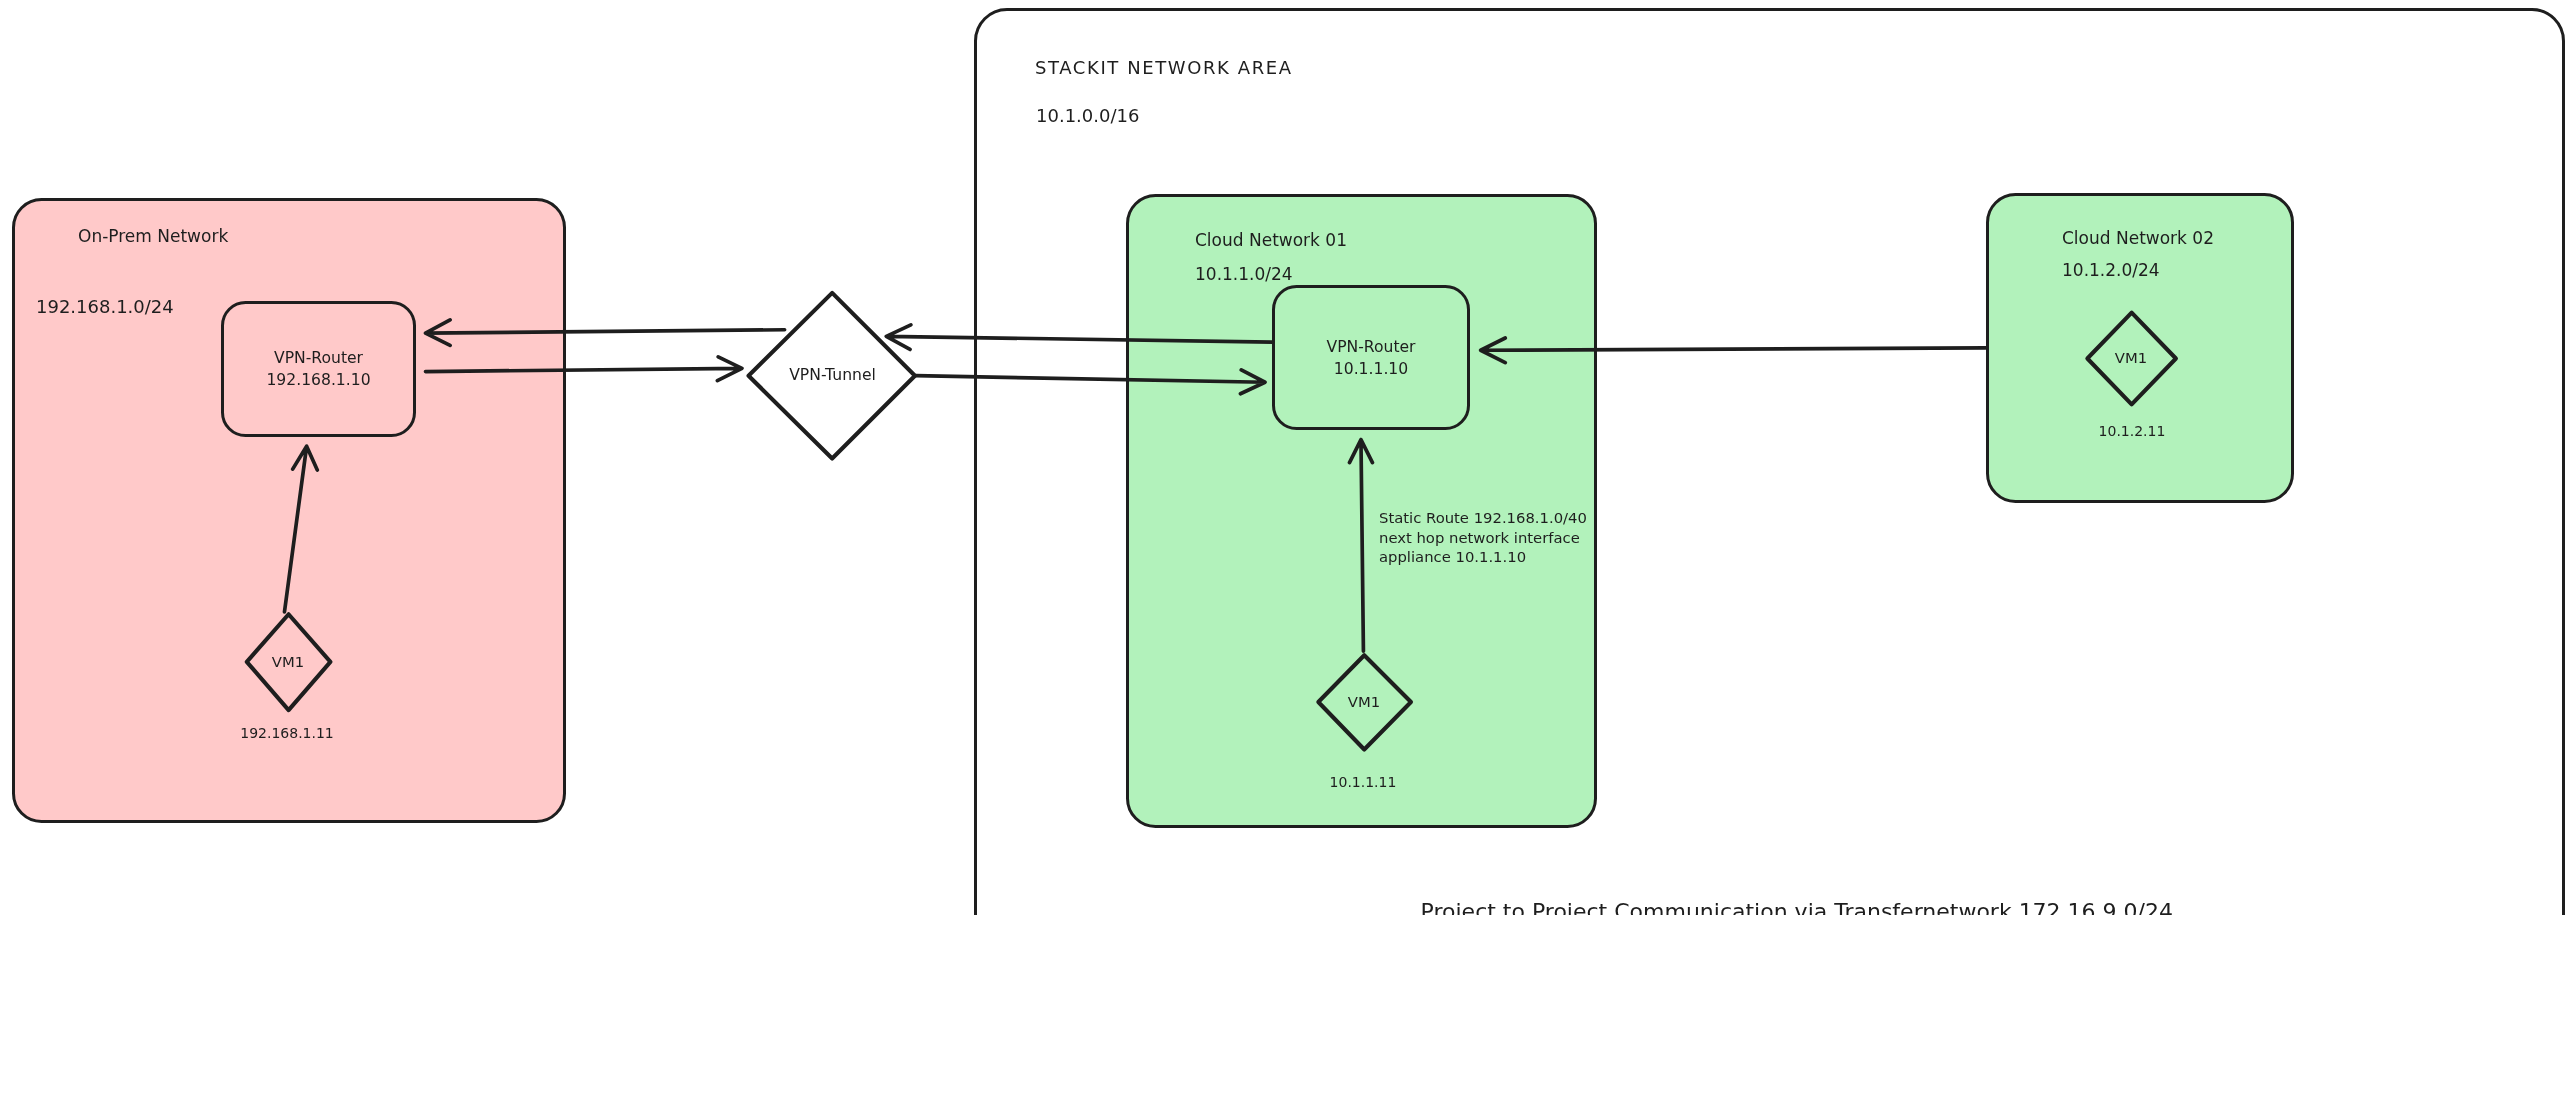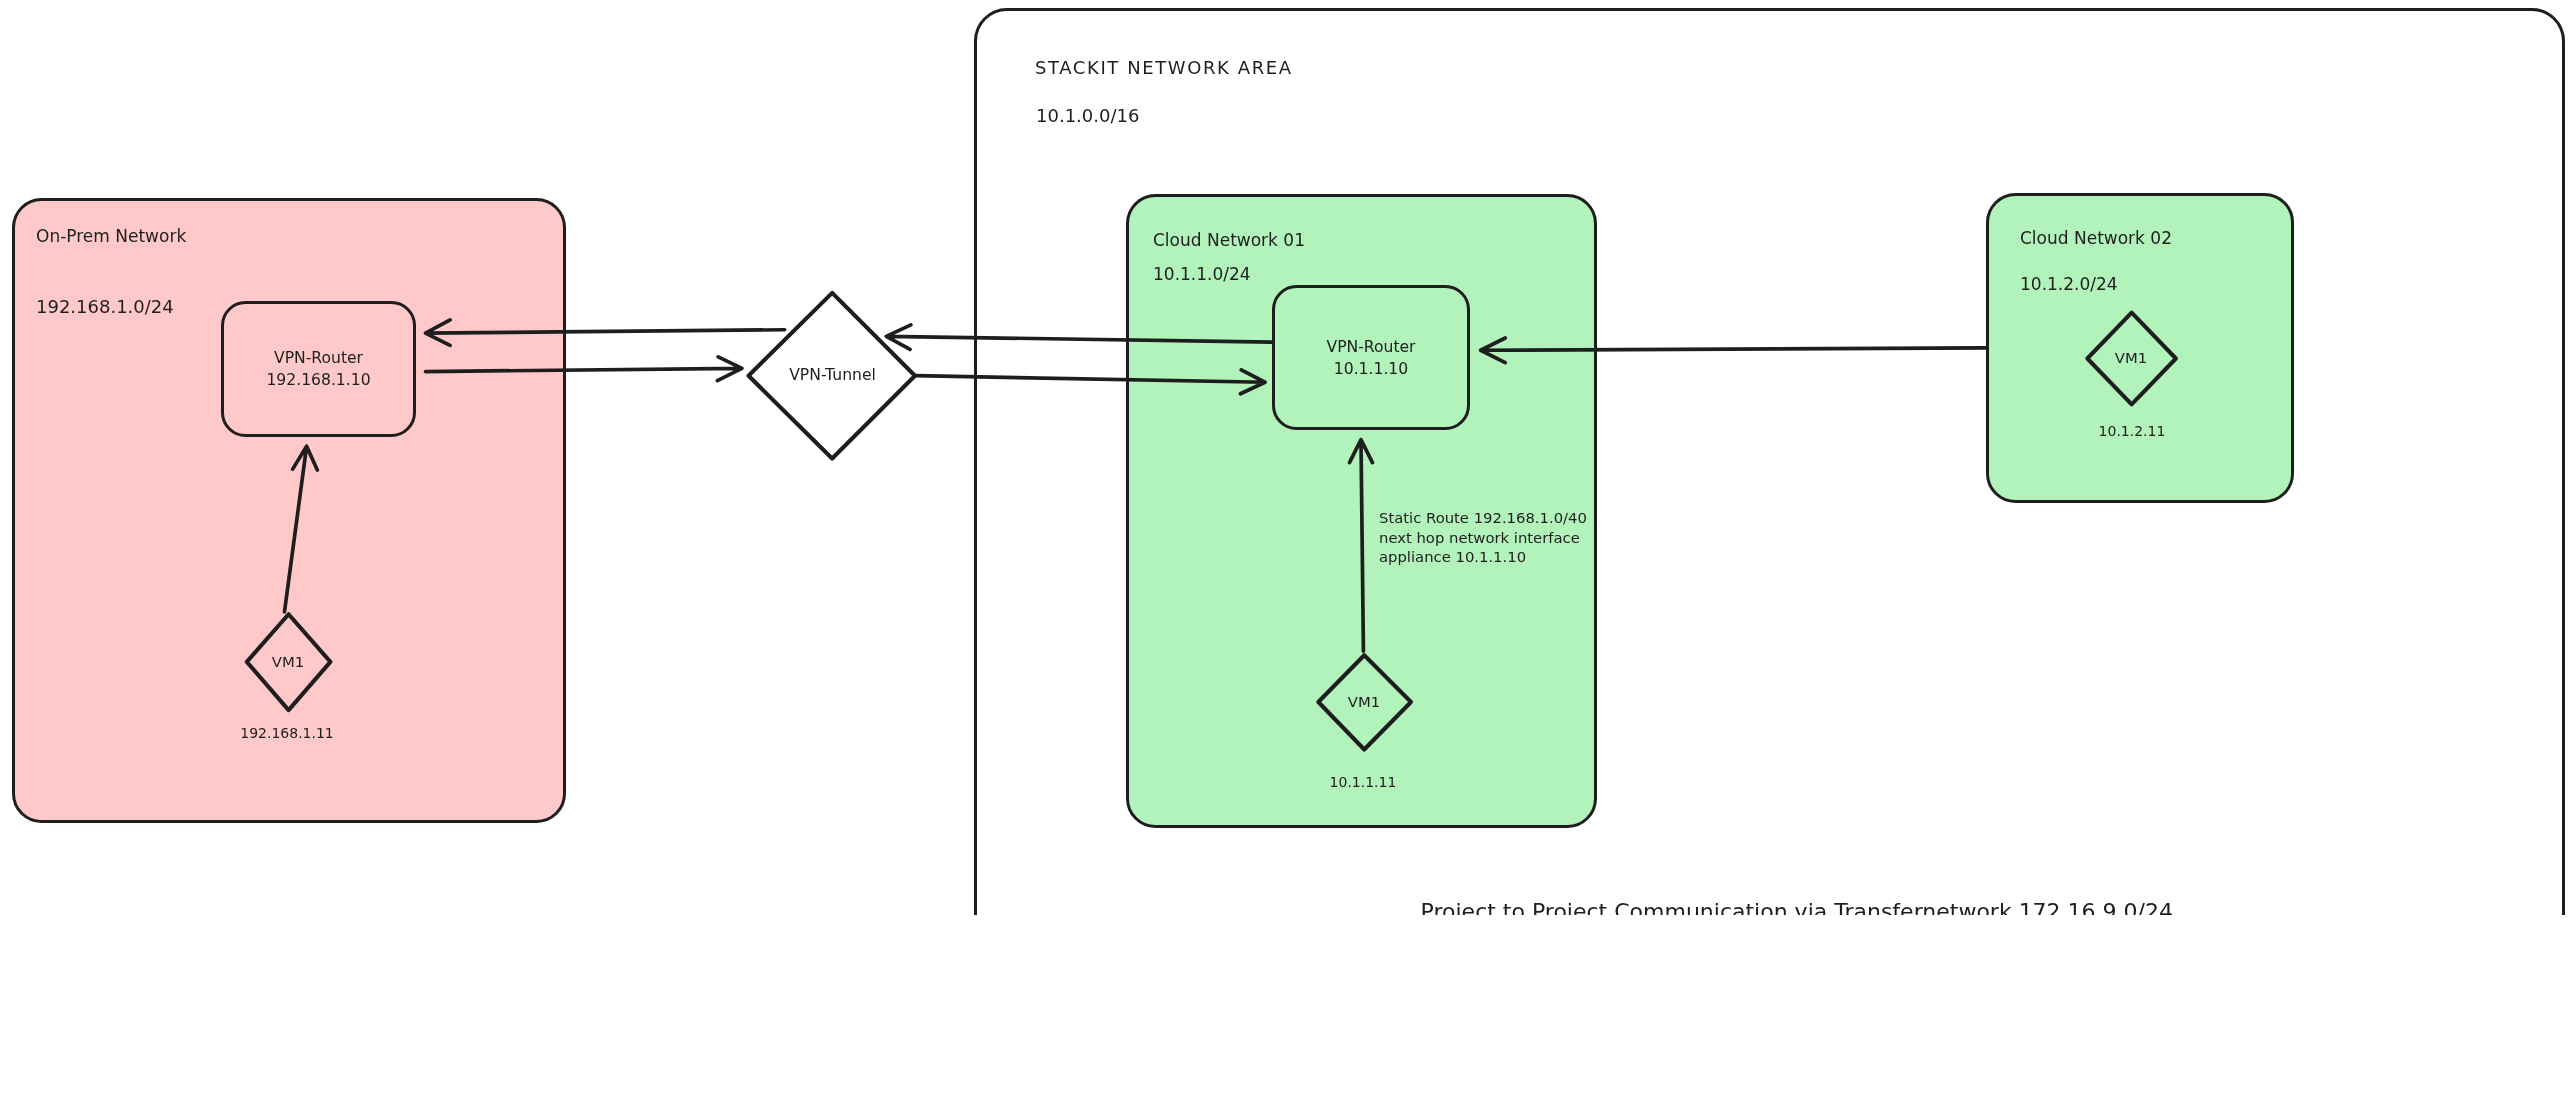--- a/index.html
+++ b/index.html
@@ -6,21 +6,21 @@
   #canvas{position:relative;width:2576px;height:915px;background:var(--background,#fff);
           font-family:"DejaVu Sans","Liberation Sans",sans-serif;color:var(--ink,#1e1e1e);overflow:hidden;}
   .box{position:absolute;border:3.3px solid var(--ink,#1e1e1e);border-radius:29.5px;box-sizing:border-box;}
   .box.outer{border-radius:33px;background:transparent;}
   .box.pink{background:var(--onprem-fill,#ffc9c9);}
   .box.green{background:var(--cloud-fill,#b2f2bb);}
   .node{position:absolute;border:3.3px solid var(--ink,#1e1e1e);border-radius:24.6px;box-sizing:border-box;
         display:flex;flex-direction:column;align-items:center;justify-content:center;background:transparent;}
   .node span{font-size:15.6px;line-height:22px;white-space:nowrap;}
   .t{position:absolute;white-space:nowrap;}
-  .title{font-size:17px;}
+  .title{font-size:17px;margin-left:42px;}
   .cidr{font-size:18px;}
   .caps{font-size:18px;letter-spacing:1.6px;}
   .note{font-size:14.8px;line-height:19.7px;}
   .note2{font-size:15.6px;line-height:21px;}
   .caption{font-size:14px;text-align:center;}
   .shapelabel{position:absolute;text-align:center;font-size:15.6px;}
   .bottomtitle{position:absolute;text-align:right;font-size:22px;}
   svg#wires{position:absolute;left:0;top:0;pointer-events:none;}
   svg#wires path{stroke:var(--ink,#1e1e1e);fill:none;stroke-linecap:round;stroke-linejoin:round;}
   svg#wires path.arrow{stroke-width:4.5;}
@@ -48,21 +48,21 @@
   <div class="t title" style="left:1153px;top:230px;">Cloud Network 01</div>
   <div class="t title" style="left:1153px;top:264px;">10.1.1.0/24</div>
 
   <div class="node" style="left:1272px;top:285px;width:198px;height:145px;">
     <span>VPN-Router</span>
     <span>10.1.1.10</span>
   </div>
 
   <div class="box green" style="left:1986px;top:193px;width:308px;height:310px;"></div>
   <div class="t title" style="left:2020px;top:228px;">Cloud Network 02</div>
-  <div class="t title" style="left:2020px;top:274px;">10.1.2.0/24</div>
+  <div class="t title" style="left:2020px;top:260px;">10.1.2.0/24</div>
 
   <svg id="wires" width="2576" height="1099" viewBox="0 0 3142 1340">
 
     <path class="diamond" d="M1015 357 L1116 458 L1015 559 L913 458 Z" fill="#ffffff"></path>
 
     <path class="diamond" d="M352 749 L403 807 L352 866 L301 807 Z"></path>
     <path class="diamond" d="M1664 799 L1721 856 L1664 914 L1608 856 Z"></path>
     <path class="diamond" d="M2600 381 L2654 437 L2600 493 L2546 437 Z"></path>
 
     <path class="arrow" d="M957 402 L519 406 M549 390 L519 406 L549 421"></path>

